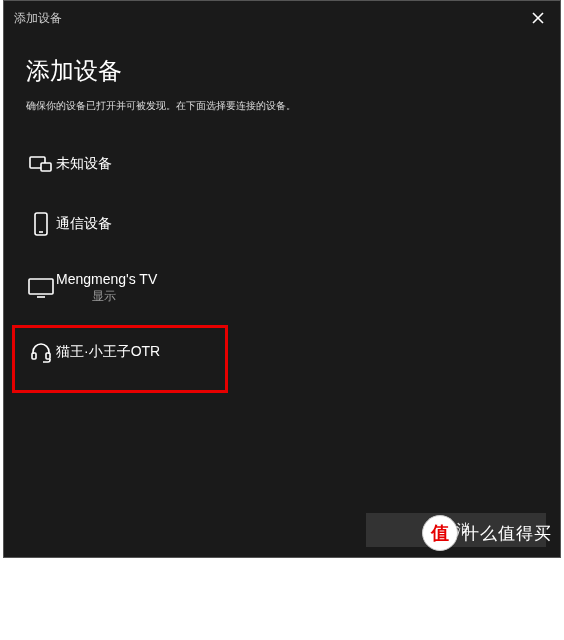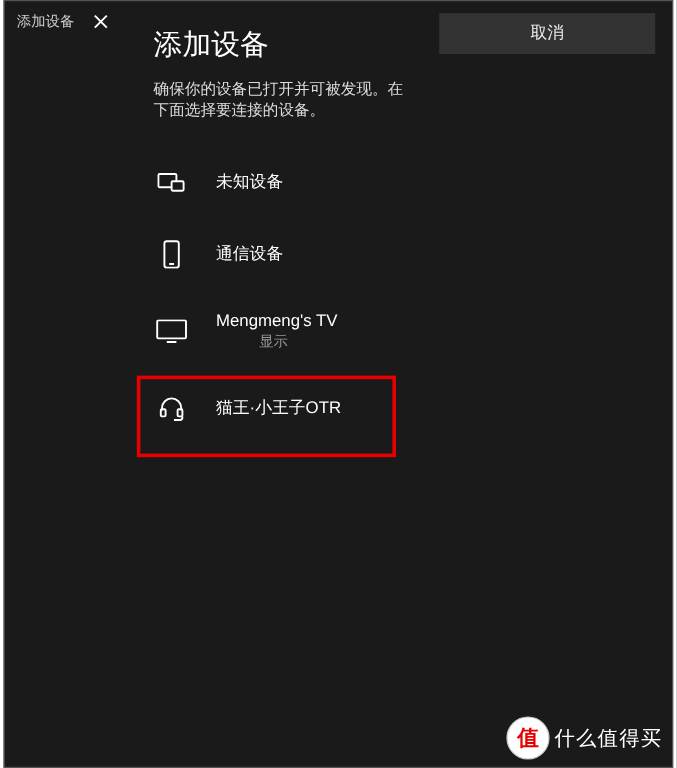--- a/index.html
+++ b/index.html
@@ -5,26 +5,26 @@
     * { margin: 0; padding: 0; box-sizing: border-box; }
     body {
       width: 564px; height: 640px;
       background: #fff;
       font-family: "Microsoft YaHei", "Segoe UI", sans-serif;
       position: relative;
     }
     .dialog {
       position: absolute;
       left: 3px; top: 0;
-      width: 558px; height: 640px;
+      width: 558px; height: 558px;
       background: #1a1a1a;
       color: #fff;
       border: 1px solid #555;
       display: flex;
-      flex-direction: row;
+      flex-direction: column;
     }
     .titlebar {
       height: 34px;
       display: flex;
       align-items: center;
       padding-left: 10px;
       font-size: 12px;
       color: #ccc;
       justify-content: space-between;
     }
@@ -34,27 +34,27 @@
       align-items: center;
       justify-content: center;
       cursor: pointer;
     }
     .content {
       padding: 20px 22px 0 22px;
       flex: 1;
       overflow: hidden;
     }
     .heading { font-size: 24px; font-weight: 400; margin-bottom: 12px; }
-    .subtext { font-size: 13px; color: #ddd; margin-bottom: 26px; }
+    .subtext { font-size: 10px; color: #ddd; margin-bottom: 26px; }
     .device-list { display: flex; flex-direction: column; }
     .device-item {
       display: flex;
       align-items: center;
       padding: 12px 2px;
-      gap: 24px;
+      gap: 2px;
       cursor: pointer;
       margin-bottom: 10px;
       position: relative;
     }
     .dev-icon {
       width: 26px; height: 26px;
       display: flex;
       align-items: center;
       justify-content: center;
       flex-shrink: 0;

